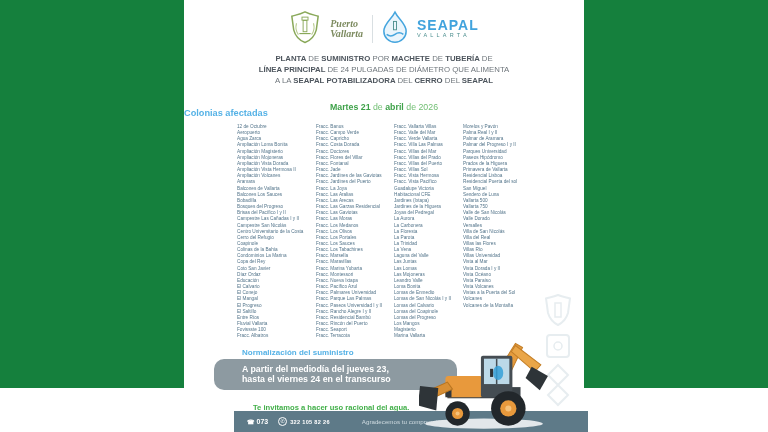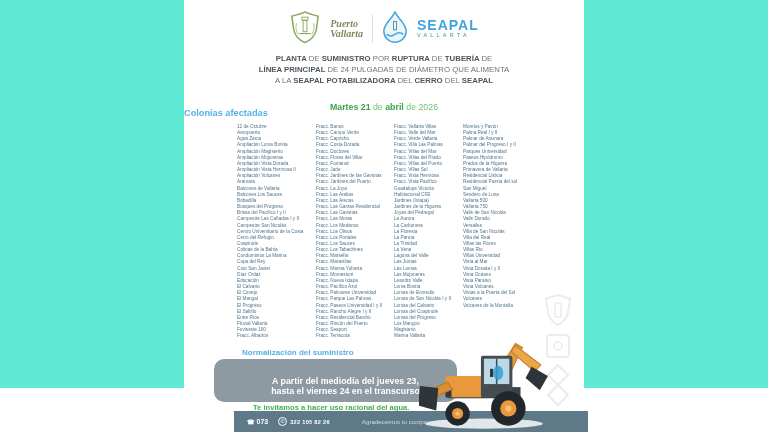--- a/index.html
+++ b/index.html
@@ -1,18 +1,18 @@
 <!DOCTYPE html>
 <html><head>
 <meta charset="utf-8">
 <style>
   * { margin:0; padding:0; box-sizing:border-box; }
   html,body { width:768px; height:432px; background:#ffffff; overflow:hidden;
               font-family:"Liberation Sans", sans-serif; }
-  .stage { position:relative; width:768px; height:388px; background:#5eead4; }
+  .stage { position:relative; width:768px; height:388px; background:#15803d; }
   .flyer { position:absolute; left:184px; top:0; width:400px; height:432px; background:#fff; }
 
   
   .logos { position:absolute; top:9px; left:0; width:100%; height:40px;
            display:flex; justify-content:center; align-items:center; gap:9px; }
   .pv-text { font-family:"Liberation Serif", serif; font-style:italic; color:#7d8b60;
              font-size:10px; line-height:10px; font-weight:bold; }
   .logo-divider { width:1px; height:28px; background:#d9dfe2; }
   .seapal-text .brand { color:#41a3dd; font-weight:800; font-size:14px; letter-spacing:1px; line-height:13px; }
   .seapal-text .sub { color:#4d8f8f; font-size:5.5px; letter-spacing:3.2px; line-height:7px; }
@@ -29,22 +29,22 @@
                       font-size:9.2px; font-weight:800; color:#55b2e6; }
 
   
   .col { position:absolute; top:124px; width:76px; font-size:4.7px; line-height:6.15px;
          color:#53748a; font-weight:500; white-space:nowrap; }
   .col1 { left:53px; } .col2 { left:132px; } .col3 { left:210px; } .col4 { left:279px; }
 
   
   .norm-heading { position:absolute; top:348px; left:58px; font-size:8px; font-weight:800; color:#55b2e6; }
   .norm-box { position:absolute; top:359px; left:30px; width:243px; background:#8d9aa1;
-              border-radius:10px; padding:17px 8px 5px 28px; color:#ffffff;
-              font-weight:800; font-size:8.8px; line-height:10.3px;text-align:center; }
+              border-radius:10px; padding:5px 8px 5px 28px; color:#ffffff;
+              font-weight:800; font-size:8.8px; line-height:10.3px; }
   .water-advice { position:absolute; top:403px; left:58px; font-size:7.6px; font-weight:800; color:#43b04a;margin-left:11px; }
 
   
   .footer-bar { position:absolute; top:411px; left:50px; width:354px; height:21px;
                 background:#5e7a88; display:flex; align-items:center; padding-left:13px; z-index:2; }
   .short-num { display:flex; align-items:center; gap:2px; color:#fff; font-weight:800; font-size:7px; }
   .phone-glyph { font-size:6px; line-height:6px; }
   .wa-group { display:flex; align-items:center; gap:3px; margin-left:10px; }
   .wa-circle { width:9px; height:9px; border:1px solid #fff; border-radius:50%;
                display:flex; align-items:center; justify-content:center;
@@ -85,21 +85,21 @@
           <path d="M5,26 q4.5,3.5 9,0 q4.5,-3.5 9,0" fill="none" stroke="#45a5de" stroke-width="1.6"></path>
         </svg>
       </span>
       <span class="seapal-text">
         <div class="brand">SEAPAL</div>
         <div class="sub">VALLARTA</div>
       </span>
     </div>
 
     <div class="title">
-      <div><span class="b">PLANTA </span><span>DE </span><span class="b">SUMINISTRO </span><span>POR </span><span class="b">RUPTURA </span><span>DE </span><span class="b">TUBERÍA </span><span>DE</span></div>
+      <div><span class="b">PLANTA </span><span>DE </span><span class="b">SUMINISTRO </span><span>POR </span><span class="b">MACHETE </span><span>DE </span><span class="b">TUBERÍA </span><span>DE</span></div>
       <div><span class="b">LÍNEA PRINCIPAL </span><span>DE 24 PULGADAS DE DIÁMETRO QUE ALIMENTA</span></div>
       <div><span>A LA </span><span class="b">SEAPAL POTABILIZADORA </span><span>DEL </span><span class="b">CERRO </span><span>DEL </span><span class="b">SEAPAL</span></div>
     </div>
     <div class="date-line"><span class="b">Martes 21 </span><span>de </span><span class="b">abril </span><span>de 2026</span></div>
 
     <div class="colonias-heading">Colonias afectadas</div>
     <div class="col col1">
         <div>12 de Octubre</div>
         <div>Aeropuerto</div>
         <div>Agua Zarca</div>

